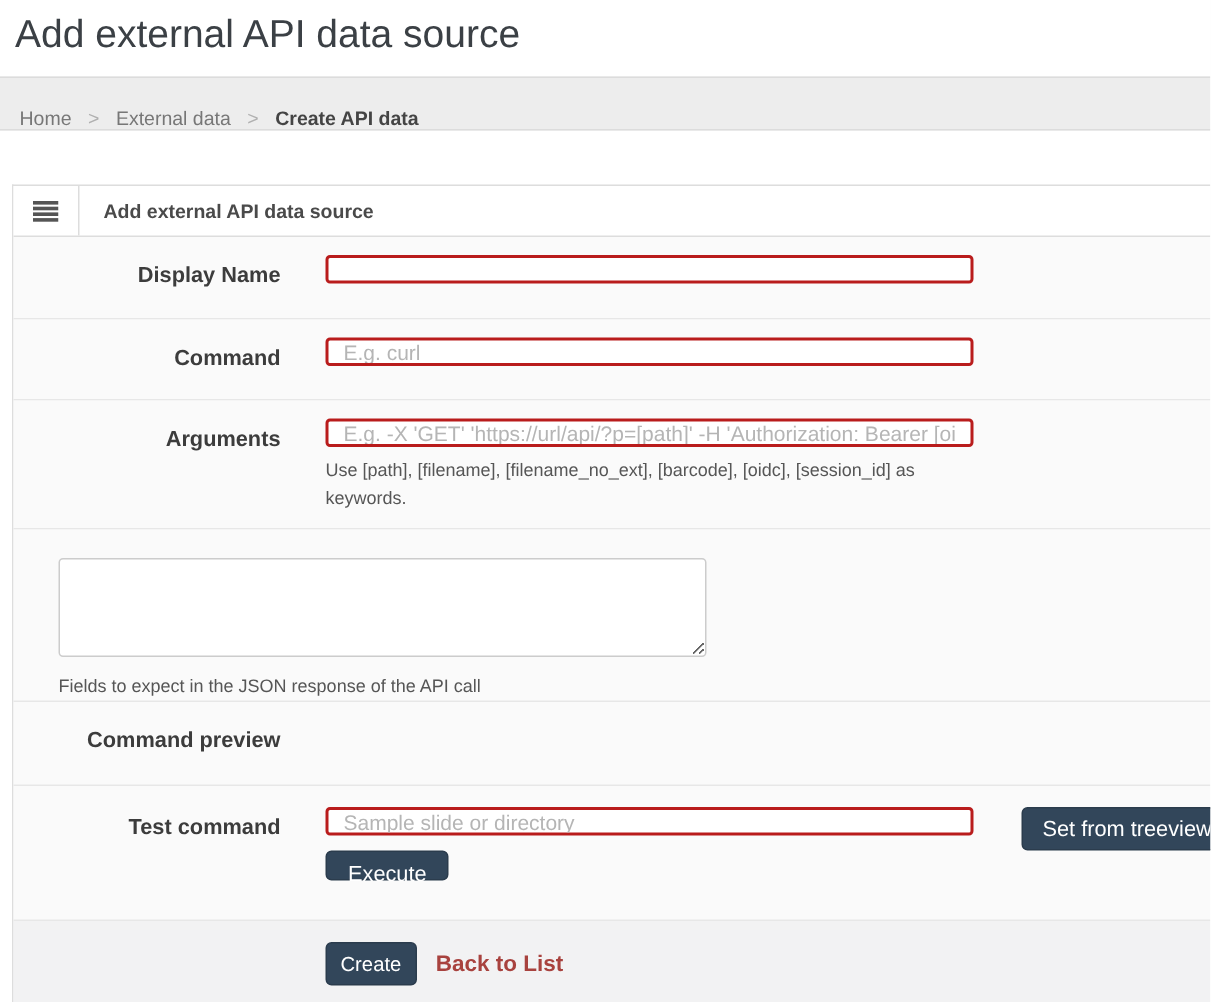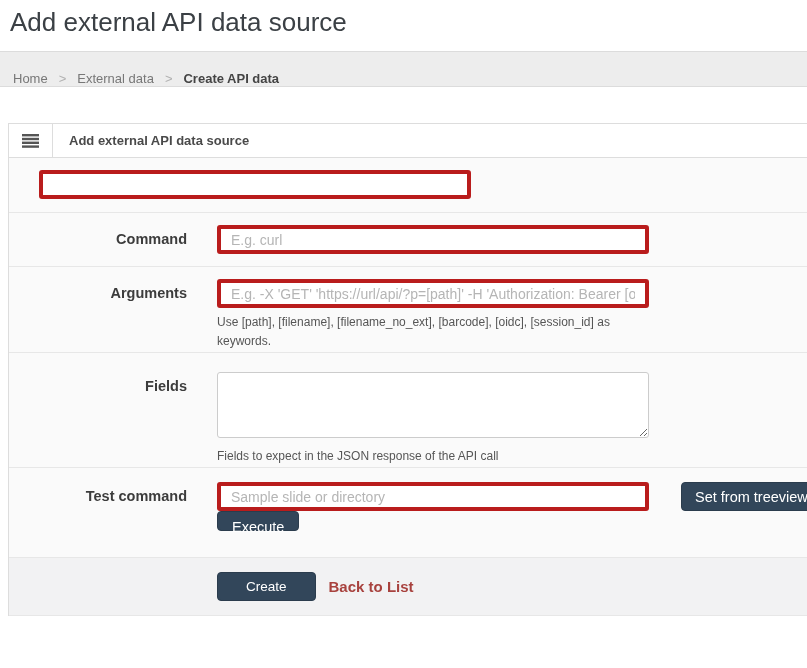--- a/index.html
+++ b/index.html
@@ -89,22 +89,22 @@
 
   .row-display-name   { min-height: 55px; }
   .row-command        { min-height: 54px; }
   .row-arguments      { min-height: 86px; }
   .row-fields         { min-height: 115px; padding-top: 19px; }
   .row-preview        { min-height: 56px; }
   .row-test-command   { min-height: 90px; padding-top: 14px; }
 
   .text-input {
     width: 100%;
-    height: 29px;
-    border: 4px solid #b91c1c;
+    height: 19px;
+    border: 2px solid #b91c1c;
     border-radius: 3px;
     background: #fff;
     padding: 0 10px;
     font-size: 14px;
     color: #555;
     font-family: "Liberation Sans", "DejaVu Sans", sans-serif;
     outline: none;
   }
   .text-input::placeholder, textarea::placeholder { color: #b5b5b5; opacity: 1; }
 
@@ -135,21 +135,21 @@
     border: 1px solid #2b3c4d;
     color: #fff;
     font-size: 14.5px;
     font-family: "Liberation Sans", "DejaVu Sans", sans-serif;
     border-radius: 4px;
     cursor: pointer;
     line-height: 18px;
   }
   .btn-set-treeview { padding: 5px 13px; height: 29px; margin-left: 32px; white-space: nowrap; }
   .btn-execute { padding: 6px 14px; height: 20px; margin-top: 0; }
-  .btn-create  { padding: 5px 28px; height: 29px; font-size: 13.5px; }
+  .btn-create  { padding: 5px 9px; height: 29px; font-size: 13.5px; }
 
   .test-command-line { display: flex; align-items: flex-start; }
   .test-command-line .text-input { width: 432px; flex-shrink: 0; }
 
   
   .panel-footer {
     background: #f2f2f3;
     border-bottom: 1px solid #e7e7e7;
     padding: 14px 0 14px 208px;
     min-height: 56px;
@@ -188,20 +188,21 @@
           <rect x="0" y="0" width="17" height="2.4" fill="#555"></rect>
           <rect x="0" y="3.8" width="17" height="2.4" fill="#555"></rect>
           <rect x="0" y="7.6" width="17" height="2.4" fill="#555"></rect>
           <rect x="0" y="11.4" width="17" height="2.4" fill="#555"></rect>
         </svg>
       </div>
       <div class="panel-header-title">Add external API data source</div>
     </div>
 
     <div class="form-row row-display-name">
+      <label class="label-col">Display Name</label>
       <div class="control-col">
         <input type="text" class="text-input" placeholder="" style="">
       </div>
     </div>
 
     <div class="form-row row-command">
       <label class="label-col">Command</label>
       <div class="control-col">
         <input type="text" class="text-input" placeholder="E.g. curl" style="">
       </div>
@@ -209,27 +210,30 @@
 
     <div class="form-row row-arguments">
       <label class="label-col">Arguments</label>
       <div class="control-col">
         <input type="text" class="text-input" placeholder="E.g. -X 'GET' 'https://url/api/?p=[path]' -H 'Authorization: Bearer [oidc]' -H 'acce" style="">
         <div class="help-text">Use [path], [filename], [filename_no_ext], [barcode], [oidc], [session_id] as keywords.</div>
       </div>
     </div>
 
     <div class="form-row row-fields">
-      <label class="label-col">Fields</label>
       <div class="control-col">
         <textarea class="field-textarea" style=""></textarea>
         <div class="help-text">Fields to expect in the JSON response of the API call</div>
       </div>
     </div>
 
+    <div class="form-row row-preview">
+      <label class="label-col">Command preview</label>
+      <div class="control-col"></div>
+    </div>
 
     <div class="form-row row-test-command">
       <label class="label-col">Test command</label>
       <div class="control-col-wide">
         <div class="test-command-line">
           <input type="text" class="text-input" placeholder="Sample slide or directory" style="">
           <button class="btn btn-set-treeview">Set from treeview</button>
         </div>
         <button class="btn btn-execute">Execute</button>
       </div>

